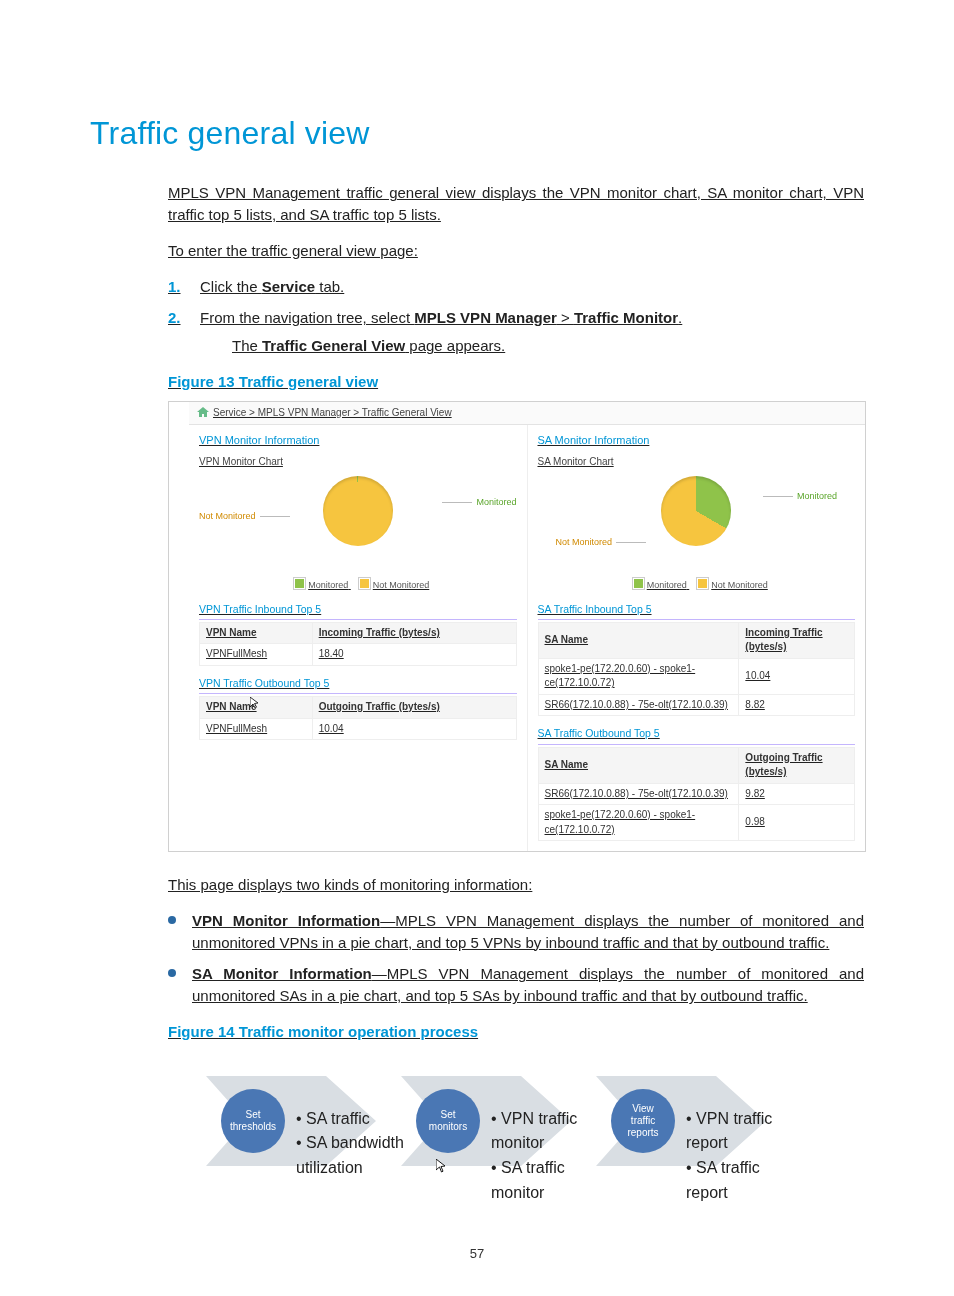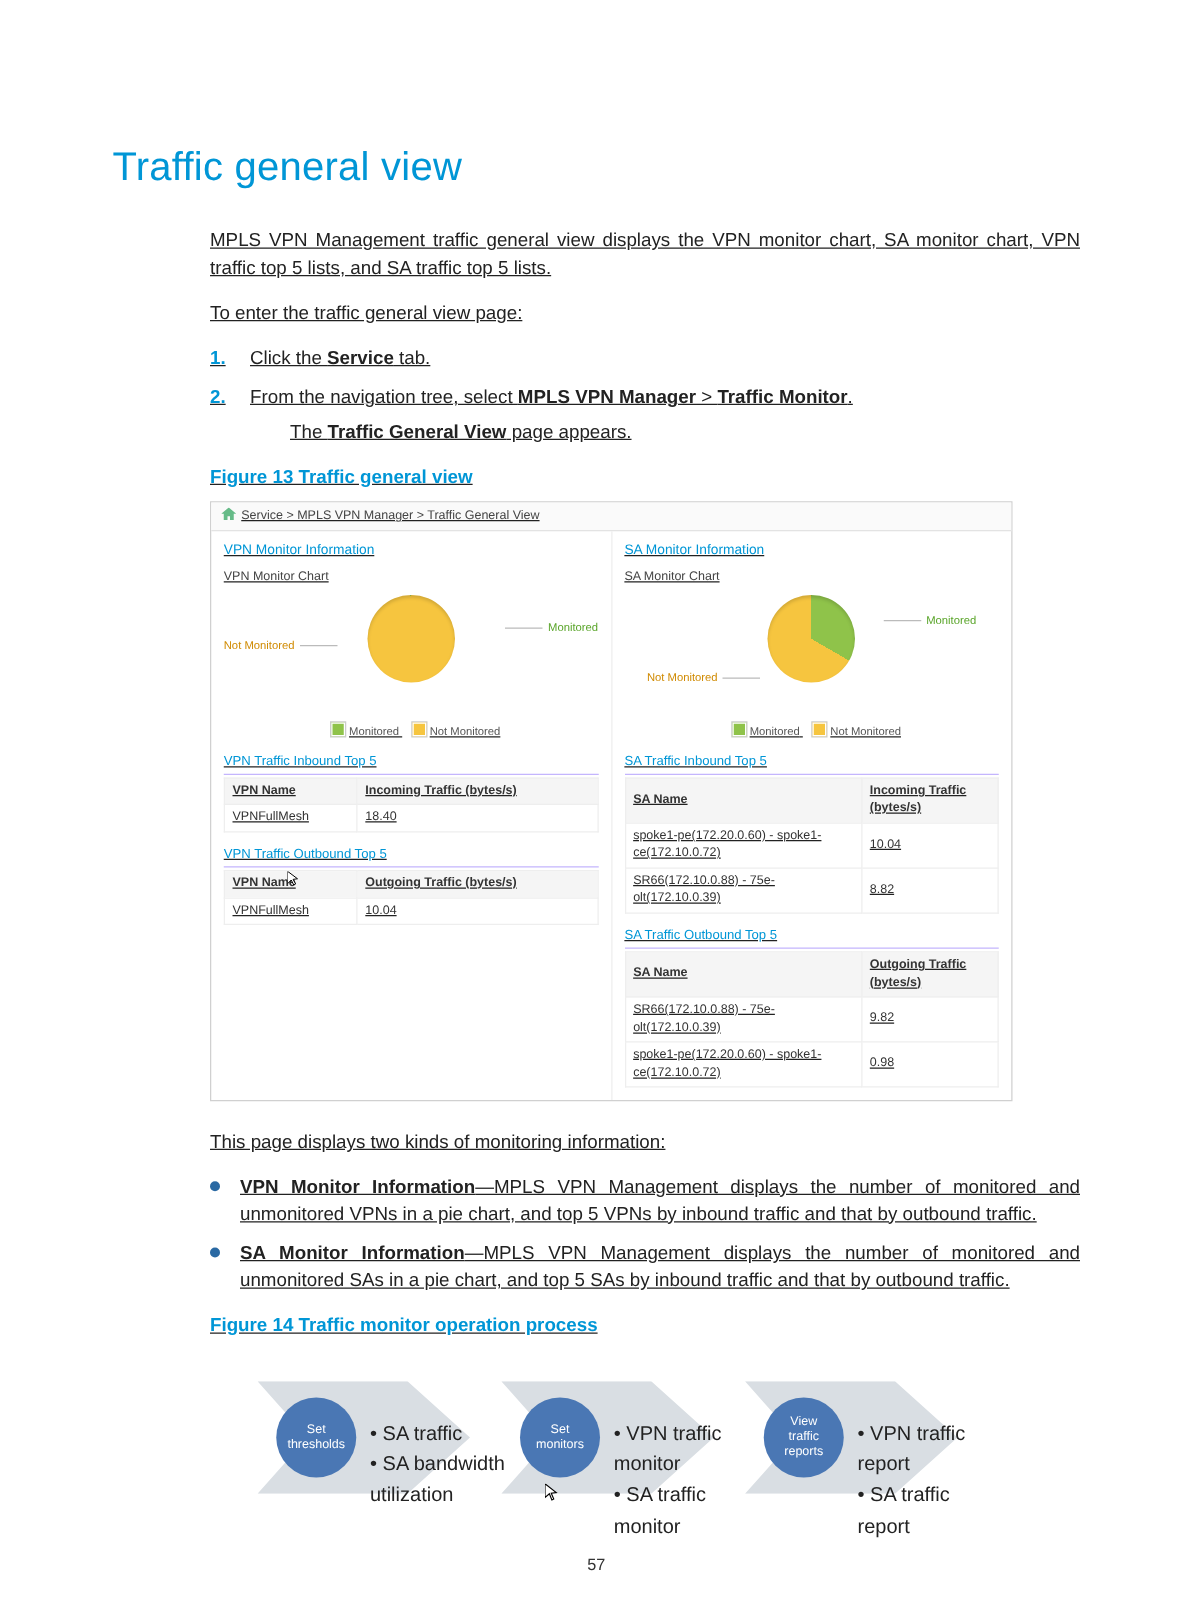--- a/index.html
+++ b/index.html
@@ -14,21 +14,21 @@
   h1{font-weight:300;font-size:32px;color:var(--accent);margin:0 0 26px 0;letter-spacing:.2px;}
   .body-col{margin-left:78px;margin-right:0;text-decoration:underline;}
   p{margin:0 0 14px 0;text-align:justify;}
   ol.steps{list-style:none;padding:0;margin:0 0 14px 0;}
   ol.steps>li{display:flex;gap:16px;margin:0 0 10px 0;}
   ol.steps .num{min-width:16px;color:var(--accent);font-weight:700;}
   .sub{margin:6px 0 0 32px;}
   b{font-weight:700;}
   .fig-cap{color:var(--accent);font-weight:600;font-size:15px;margin:8px 0 8px 0;}
   .screenshot{border:1px solid #d0d0d0;background:#fff;font-size:10px;color:#333;
-    width:642px;margin:4px 0 22px 0;box-sizing:border-box;}
+    width:698px;margin:4px 0 22px 0;box-sizing:border-box;padding-left:20px;}
   .bc{padding:4px 8px;color:#444;border-bottom:1px solid #e3e3e3;background:#fafafa;}
   .bc .home{display:inline-block;width:12px;height:10px;vertical-align:-1px;margin-right:4px;}
   .bc .home svg{display:block;}
   .panes{display:flex;}
   .pane{flex:1;box-sizing:border-box;padding:6px 10px 10px 10px;}
   .pane.left{border-right:1px solid #eee;}
   .ss-h1{color:var(--accent);font-size:11px;margin:2px 0 6px 0;}
   .ss-label{font-size:10px;color:#444;margin:0 0 6px 0;}
   .chart{position:relative;height:96px;margin:4px 0 6px 0;}
   .pie-wrap{position:absolute;left:50%;top:0;transform:translateX(-50%);}
@@ -55,21 +55,21 @@
   
   .proc{position:relative;width:620px;height:140px;margin:2px auto 30px auto;}
   .arrow{position:absolute;width:170px;height:90px;top:25px;}
   .arrow svg{display:block;width:100%;height:100%;}
   .step-circle{position:absolute;width:64px;height:64px;border-radius:50%;
     background:var(--blue-circle);color:#fff;display:flex;align-items:center;justify-content:center;
     font-size:10px;text-align:center;line-height:1.2;top:38px;}
   .bullets{position:absolute;font-size:16px;color:#222;top:56px;line-height:1.55;}
   .bullets .row::before{content:"• ";}
   .proc .cursor2{position:absolute;left:230px;top:106px;width:12px;height:14px;}
-  .page-num{position:absolute;bottom:48px;left:0;width:100%;text-align:center;
+  .page-num{position:absolute;bottom:32px;left:0;width:100%;text-align:center;
     font-size:13px;color:#333;}
 </style>
 </head>
 <body>
 
 <div class="page">
   <h1>Traffic general view</h1>
 
   <div class="body-col">
     <p>MPLS VPN Management traffic general view displays the VPN monitor chart, SA monitor chart, VPN traffic top 5 lists, and SA traffic top 5 lists.</p>

